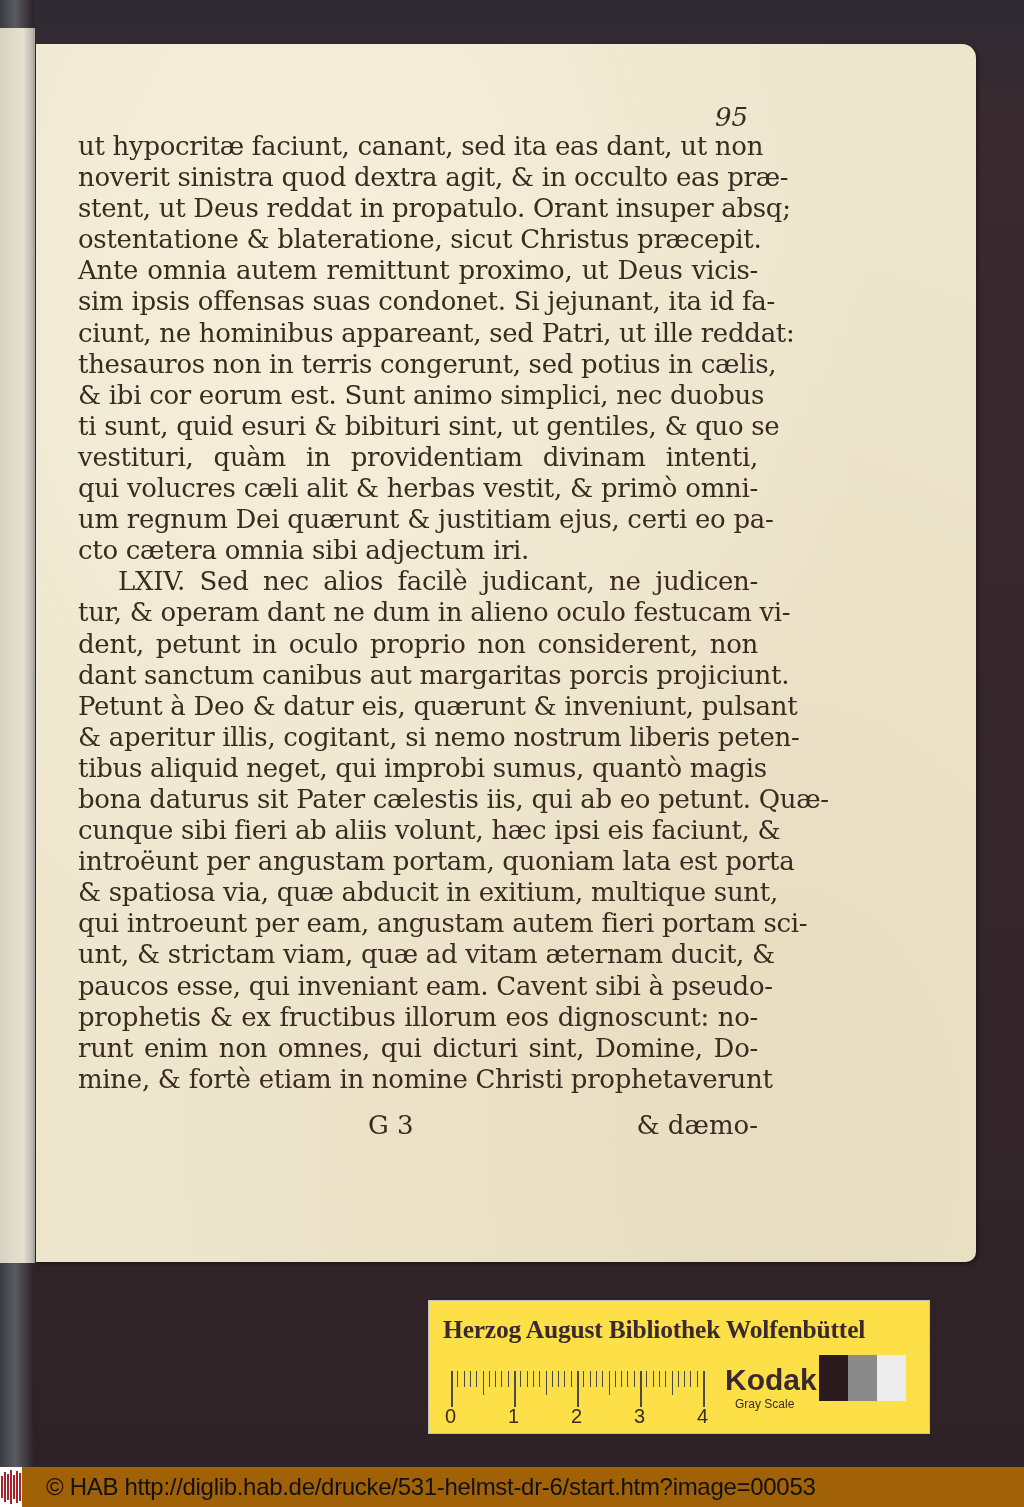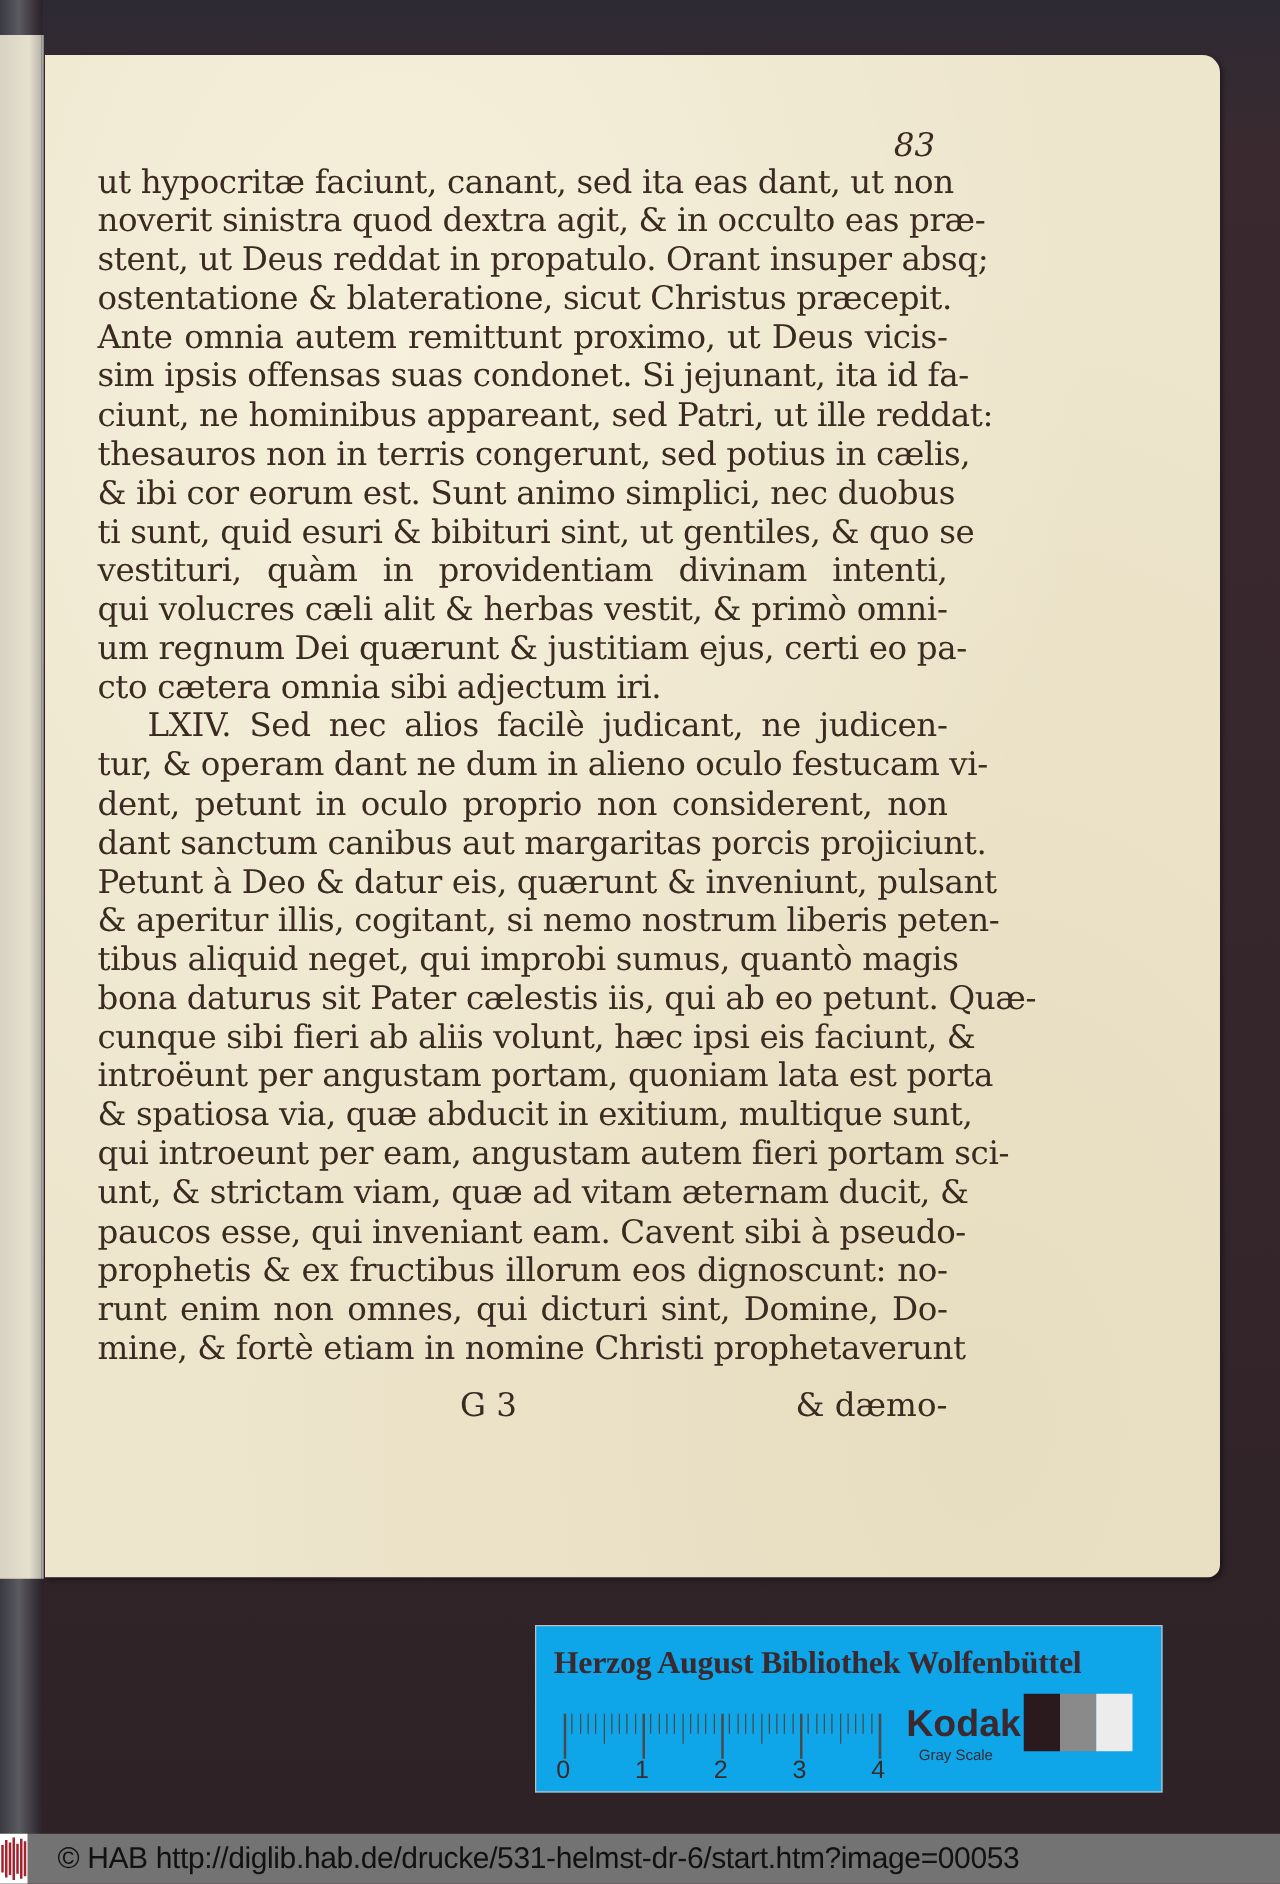--- a/index.html
+++ b/index.html
@@ -44,21 +44,21 @@
     .text-block .line.indent { padding-left:40px; }
     .footer-line {
       position:absolute; top:1110px; left:78px; width:680px; height:34px;
       color:#3a2a20; font-size:26px;
     }
     .signature { position:absolute; left:290px; top:0; }
     .catchword { position:absolute; right:0; top:0; }
 
     .target-card {
       position:absolute; left:428px; top:1300px; width:500px; height:132px;
-      background:#0ea5e9; border:1px solid #bfbfc0;text-align:center;
+      background:#fde047; border:1px solid #bfbfc0;text-align:center;
     }
     .card-title {
       position:absolute; left:14px; top:14px; font-family:"Liberation Serif", serif;
       font-weight:bold; font-size:25.5px; color:#3a2a30; white-space:nowrap; letter-spacing:-0.2px;
     }
     .ruler { position:absolute; left:12px; top:60px; width:270px; height:68px; }
     .ruler-ticks { position:absolute; left:10px; top:10px; width:255px; height:36px; }
     .tick { position:absolute; top:0; width:1px; background:#4a4a4a; }
     .ruler-label {
       position:absolute; top:44px; font-family:"Liberation Sans", sans-serif; font-size:20px; color:#3a2a2a;
@@ -68,42 +68,42 @@
       font-weight:bold; font-size:30px; color:#3a2a30;
     }
     .grayscale-label {
       position:absolute; left:306px; top:96px; font-family:"Liberation Sans", sans-serif;
       font-size:12px; color:#3a2a30;
     }
     .swatches { position:absolute; left:390px; top:54px; height:46px; display:flex; }
     .swatch { width:29px; height:46px; }
 
     .footer-bar {
-      position:absolute; left:0; top:1467px; width:1024px; height:40px; background:#737373;
+      position:absolute; left:0; top:1467px; width:1024px; height:40px; background:#a16207;
     }
     .hab-logo {
       position:absolute; left:0; top:0; width:22px; height:40px; background:#fff;
       display:flex; align-items:center; justify-content:space-between; padding:0 1px; box-sizing:border-box;
     }
     .hab-logo span { display:block; width:1.5px; background:#a5232d; }
     .footer-text {
       position:absolute; left:46px; top:6px; font-family:"Liberation Sans", sans-serif;
       font-size:24px; color:#111; white-space:nowrap; letter-spacing:-0.3px;
     }
   </style>
 </head>
 <body>
 
 <div class="scan-bg"></div>
 <div class="left-edge"></div>
 <div class="left-edge-page"></div>
 
 <div class="page"></div>
 
-<div class="page-number">83</div>
+<div class="page-number">95</div>
 
 <div class="text-block">
   <span class="line">ut hypocritæ faciunt, canant, sed ita eas dant, ut non</span>
   <span class="line">noverit sinistra quod dextra agit, &amp; in occulto eas præ-</span>
   <span class="line">stent, ut Deus reddat in propatulo.   Orant insuper absq;</span>
   <span class="line">ostentatione &amp; blateratione, sicut Christus præcepit.</span>
   <span class="line">Ante omnia autem remittunt proximo, ut Deus vicis-</span>
   <span class="line">sim ipsis offensas suas condonet.   Si jejunant, ita id fa-</span>
   <span class="line">ciunt, ne hominibus appareant, sed Patri, ut ille reddat:</span>
   <span class="line">thesauros non in terris congerunt, sed potius in cælis,</span>

